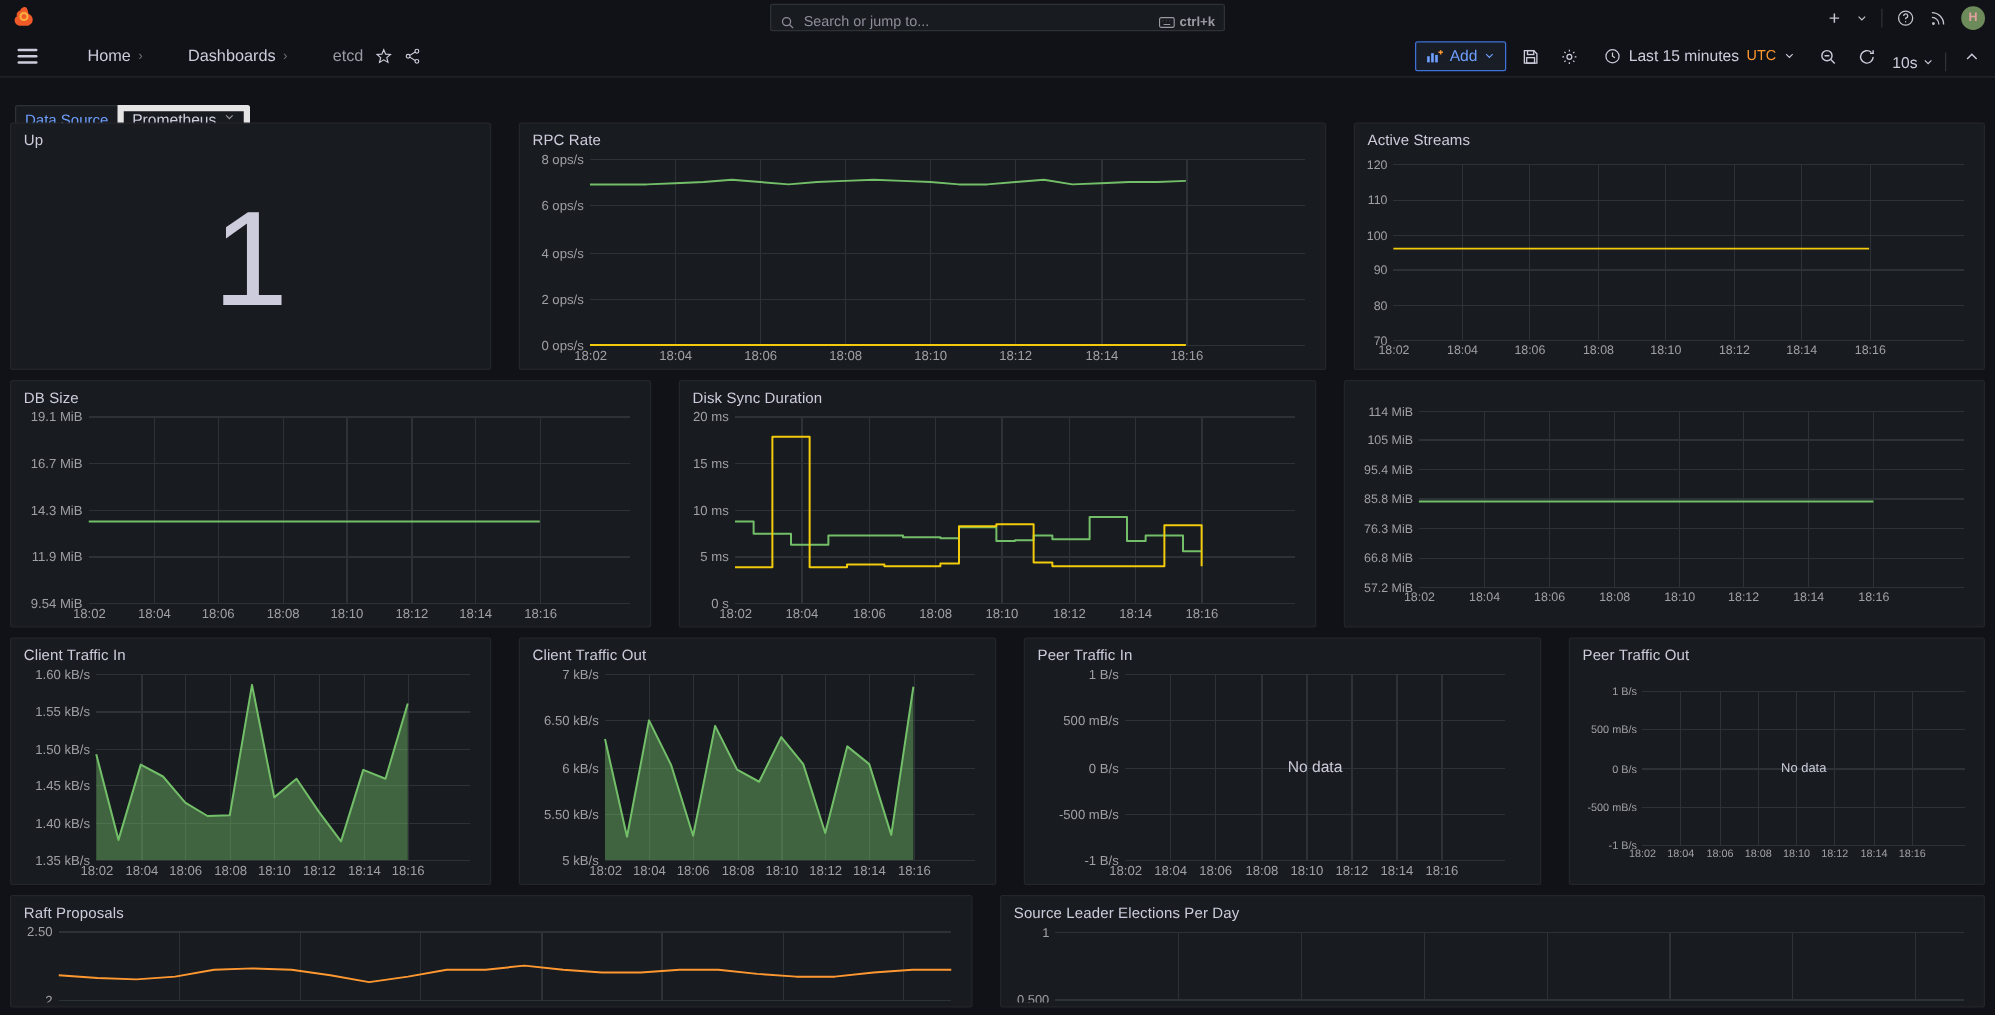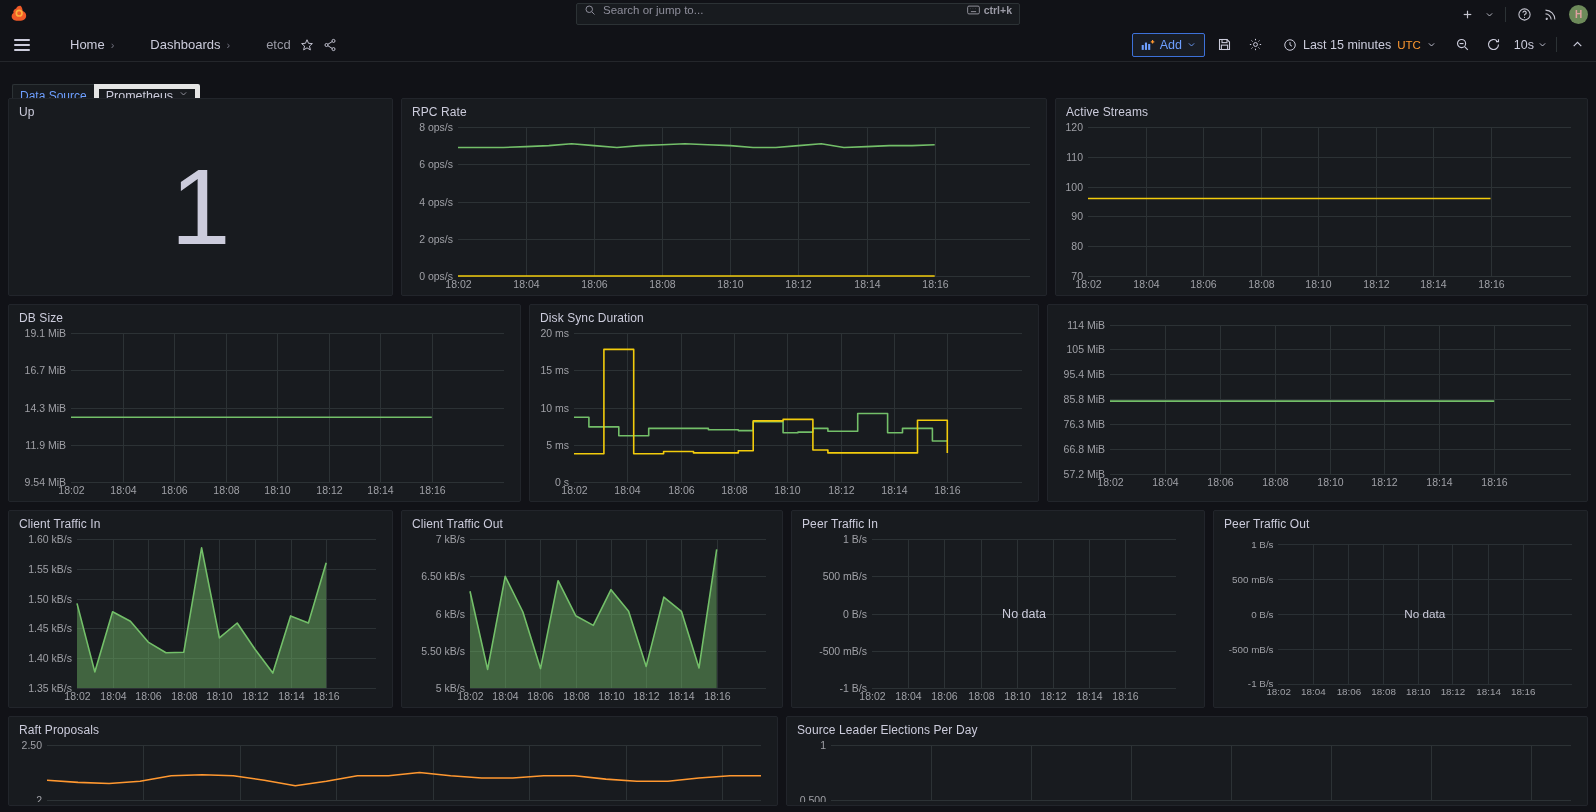--- a/index.html
+++ b/index.html
@@ -14,23 +14,23 @@
   
   .topbar {
     height: 28px; width: 100%;
     background: #111217;
     display: flex; align-items: center;
     position: relative;
   }
   .logo { width: 40px; display:flex; align-items:center; justify-content:center; }
   .search-wrap {
     position: absolute; left: 50%; transform: translateX(-50%);
-    width: 444px; height: 22px;
+    width: 364px; height: 22px;
     background: #181b1f; border: 1px solid #2c3235; border-radius: 2px;
-    display: flex; align-items: flex-start; padding: 0 7px; gap: 7px;
+    display: flex; align-items: flex-end; padding: 0 7px; gap: 7px;
   }
   .search-wrap .ph { font-size: 11.5px; color: #8e8e9b; flex: 1; }
   .kbd { display:flex; align-items:center; gap:4px; font-size:10.5px; color:#9a9aa5; font-weight:bold; }
   .topbar-right {
     position: absolute; right: 8px; top: 0; height: 28px;
     display: flex; align-items: center; gap: 11px;
   }
   .mini-ic { display: flex; align-items: center; color: #c5c5d0; cursor: pointer; }
   .vdiv { width:1px; height:15px; background:#2c3235; }
   .avatar {
@@ -47,21 +47,21 @@
     display: flex; align-items: center; padding: 0 8px;
     position: relative;
   }
   .burger { width: 28px; height:28px; display:flex;flex-direction:column;justify-content:center;align-items:center;gap:3px; cursor:pointer;}
   .burger i { display:block; width:16px; height:2px; background:#ccccdc; border-radius:1px; }
   .crumbs { display:flex; align-items:center; gap:6px; margin-left: 4px; font-size:13px; }
   .crumbs a { color:#ccccdc; text-decoration:none; cursor:pointer;margin-left:30px; }
   .crumbs a.last { color:#9a9aa5; }
   .crumb-sep { color:#6e6e7a; font-size:11px; }
   .crumb-ic { color:#ccccdc; display:flex; align-items:center; margin-left:3px; cursor:pointer;}
-  .nav-right { position:absolute; right:8px; display:flex; align-items:center; gap:9px; }
+  .nav-right { position:absolute; right:8px; display:flex; align-items:flex-end; gap:9px; }
   .btn-add {
     display:flex; align-items:center; gap:5px;
     height:24px; padding:0 8px;
     border:1px solid #3d71d9; border-radius:2px;
     background:#191d25; color:#6e9fff; font-size:12.5px; cursor:pointer;
   }
   .tb-ic { width:22px;height:22px; display:flex;align-items:center;justify-content:center; color:#ccccdc; cursor:pointer;}
   .time-pick {
     display:flex; align-items:center; gap:6px;
     height:24px; padding:0 7px; font-size:12.5px; color:#ccccdc; cursor:pointer;
@@ -80,21 +80,21 @@
   }
   .var-value {
     background:#181b1f; border:5px solid #e5e5e5;
     border-radius:0 2px 2px 0;
     padding:0 7px; display:flex;align-items:flex-start; gap:6px;
     font-size:12.5px; color:#ccccdc; cursor:pointer;
   }
 
   
   .dash { padding: 2px 8px 0 8px; }
-  .row { display:flex; gap:8px; margin-bottom:8px;border-radius:24px; }
+  .row { display:flex; gap:22px; margin-bottom:8px;border-radius:24px; }
   .panel {
     background:#181b1f;
     border:1px solid #22252b;
     border-radius:2px;
     padding:5px 8px 3px 8px;
     display:flex; flex-direction:column;
     overflow:hidden;
   }
   .panel-title {
     font-size:12px; color:#ccccdc; font-weight:500;

